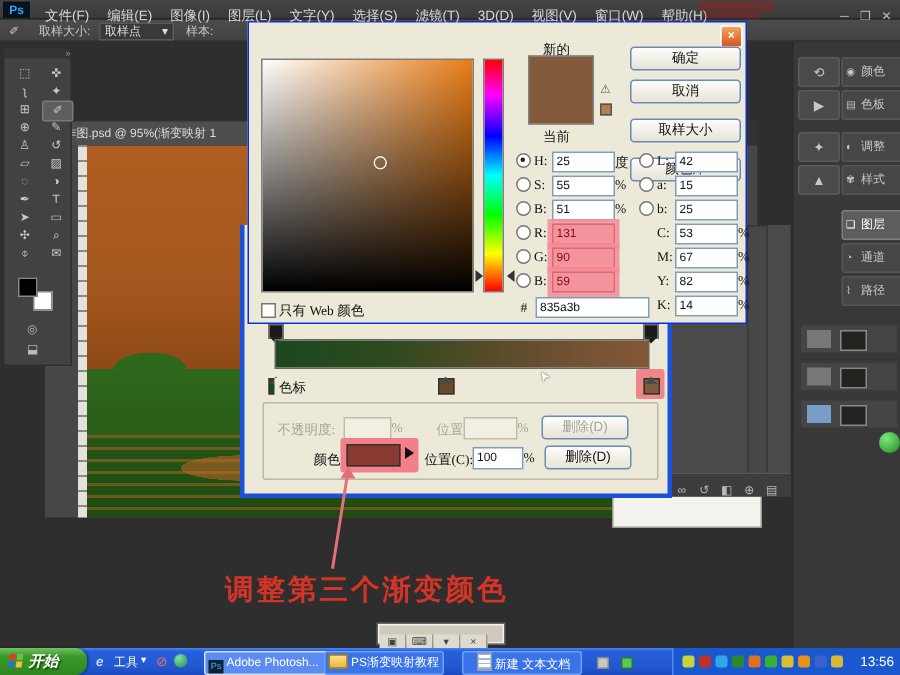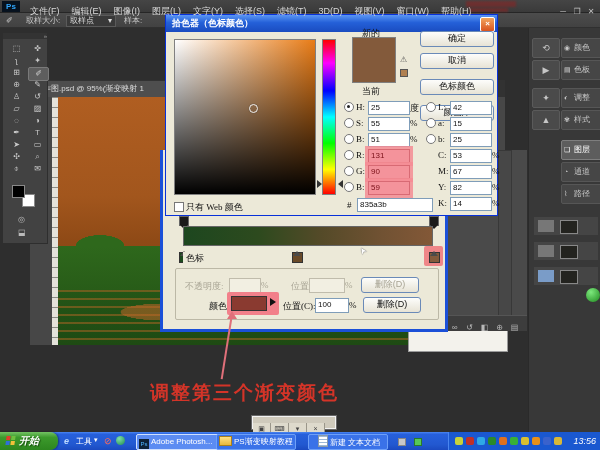--- a/index.html
+++ b/index.html
@@ -126,21 +126,21 @@
   
   #taskbar{left:0;top:432px;width:600px;height:18px;background:linear-gradient(180deg,#4a86f2 0%,#2760dc 12%,#2258d0 70%,#1b4ac0 100%);z-index:9;}
   #startbtn{left:0;top:0;width:58px;height:18px;background:linear-gradient(180deg,#73c263 0%,#3c9a2c 30%,#2d861f 100%);border-radius:0 8px 8px 0;box-shadow:1px 0 2px rgba(0,0,0,.4);padding-left:48px;}
   #startflag{position:absolute;left:6px;top:4px;width:9px;height:9px;transform:skew(-8deg);}
   #startflag i{position:absolute;width:4px;height:4px;}
   #startlabel{position:absolute;left:19px;top:2px;color:#fff;font-size:10px;font-weight:bold;font-style:italic;text-shadow:1px 1px 1px #1a5010;}
   .qlicon{position:absolute;top:4px;font-size:9px;}
   .taskbtn{position:absolute;top:2px;height:14px;background:#3a72e8;border:1px solid #6ea0f8;border-radius:2px;color:#fff;font-size:8px;line-height:13px;white-space:nowrap;overflow:hidden;}
   .taskbtn.active{background:#5c8cf2;border-color:#cfe0ff;}
   .tbico{display:inline-block;vertical-align:-2px;margin:0 2px;}
-  #tray{left:448px;top:0;width:152px;height:18px;background:#1a58d0;border-left:1px solid #4a86f0;box-shadow:inset 1px 0 0 #12folder;font-style:italic;}
+  #tray{left:448px;top:0;width:152px;height:18px;background:#1a58d0;border-left:1px solid #4a86f0;box-shadow:inset 1px 0 0 #12folder;}
   .traydot{position:absolute;top:5px;width:8px;height:8px;border-radius:2px;}
   #clock{position:absolute;right:4px;top:4px;color:#fff;font-size:9px;}
 </style>
 </head>
 <body>
 
 <div id="stage">
 
   <div class="s" id="menubar">
     <div class="s" id="pslogo">Ps</div>
@@ -268,37 +268,36 @@
     <div class="s" id="colorhl"></div>
     <div class="s" id="stopswatch"></div>
     <div class="s" id="stoparrow"></div>
     <div class="xplabel" style="left:120px;top:150px;">位置(C):</div>
     <div class="xpfield" style="left:152px;top:148px;width:30px;height:13px;">100</div>
     <div class="xplabel" style="left:186px;top:150px;">%</div>
     <div class="xpbtn" style="left:200px;top:147px;width:56px;height:14px;">删除(D)</div>
   </div>
 
   <div class="s xpdialog" id="picker">
-    <div class="xptitle">拾色器（色标颜色）</div>
     <div class="xpclose" style="right:2px;">×</div>
     <div class="s" id="sbfield">
       <div class="s" id="sbmarker"></div>
     </div>
     <div class="s" id="huebar"></div>
     <div class="huemk" style="left:151px;top:165px;border-left:5px solid #333;"></div>
     <div class="huemk" style="left:172px;top:165px;border-right:5px solid #333;"></div>
     <div class="xplabel" style="left:196px;top:12px;">新的</div>
     <div class="s" id="newswatch" style="background: rgb(131, 90, 59);"></div>
     <div class="xplabel" style="left:196px;top:70px;">当前</div>
     <div class="s" id="gamuticon">⚠</div>
     <div class="s" id="cubeicon"></div>
     <div id="pickerbtns">
         <div class="xpbtn" style="left: 254px; top: 16px; width: 72px; height: 14px;">确定</div>
         <div class="xpbtn" style="left: 254px; top: 38px; width: 72px; height: 14px;">取消</div>
-        <div class="xpbtn" style="left: 254px; top: 64px; width: 72px; height: 14px;">色标颜色</div>
+        <div class="xpbtn" style="left: 254px; top: 64px; width: 72px; height: 14px;">取样大小</div>
         <div class="xpbtn" style="left: 254px; top: 90px; width: 72px; height: 14px;">颜色库</div>
       </div>
     <div id="pickerfields">
         <div class="radio sel" style="left: 178px; top: 87px;"></div>
         <div class="xplabel" style="left: 190px; top: 87px;">H:</div>
         <div class="xpfield" style="left: 202px; top: 86px; width: 38px; height: 12px;">25</div>
         <div class="xplabel" style="left: 244px; top: 87px;">度</div>
         <div class="radio" style="left: 178px; top: 103px;"></div>
         <div class="xplabel" style="left: 190px; top: 103px;">S:</div>
         <div class="xpfield" style="left: 202px; top: 102px; width: 38px; height: 12px;">55</div>

